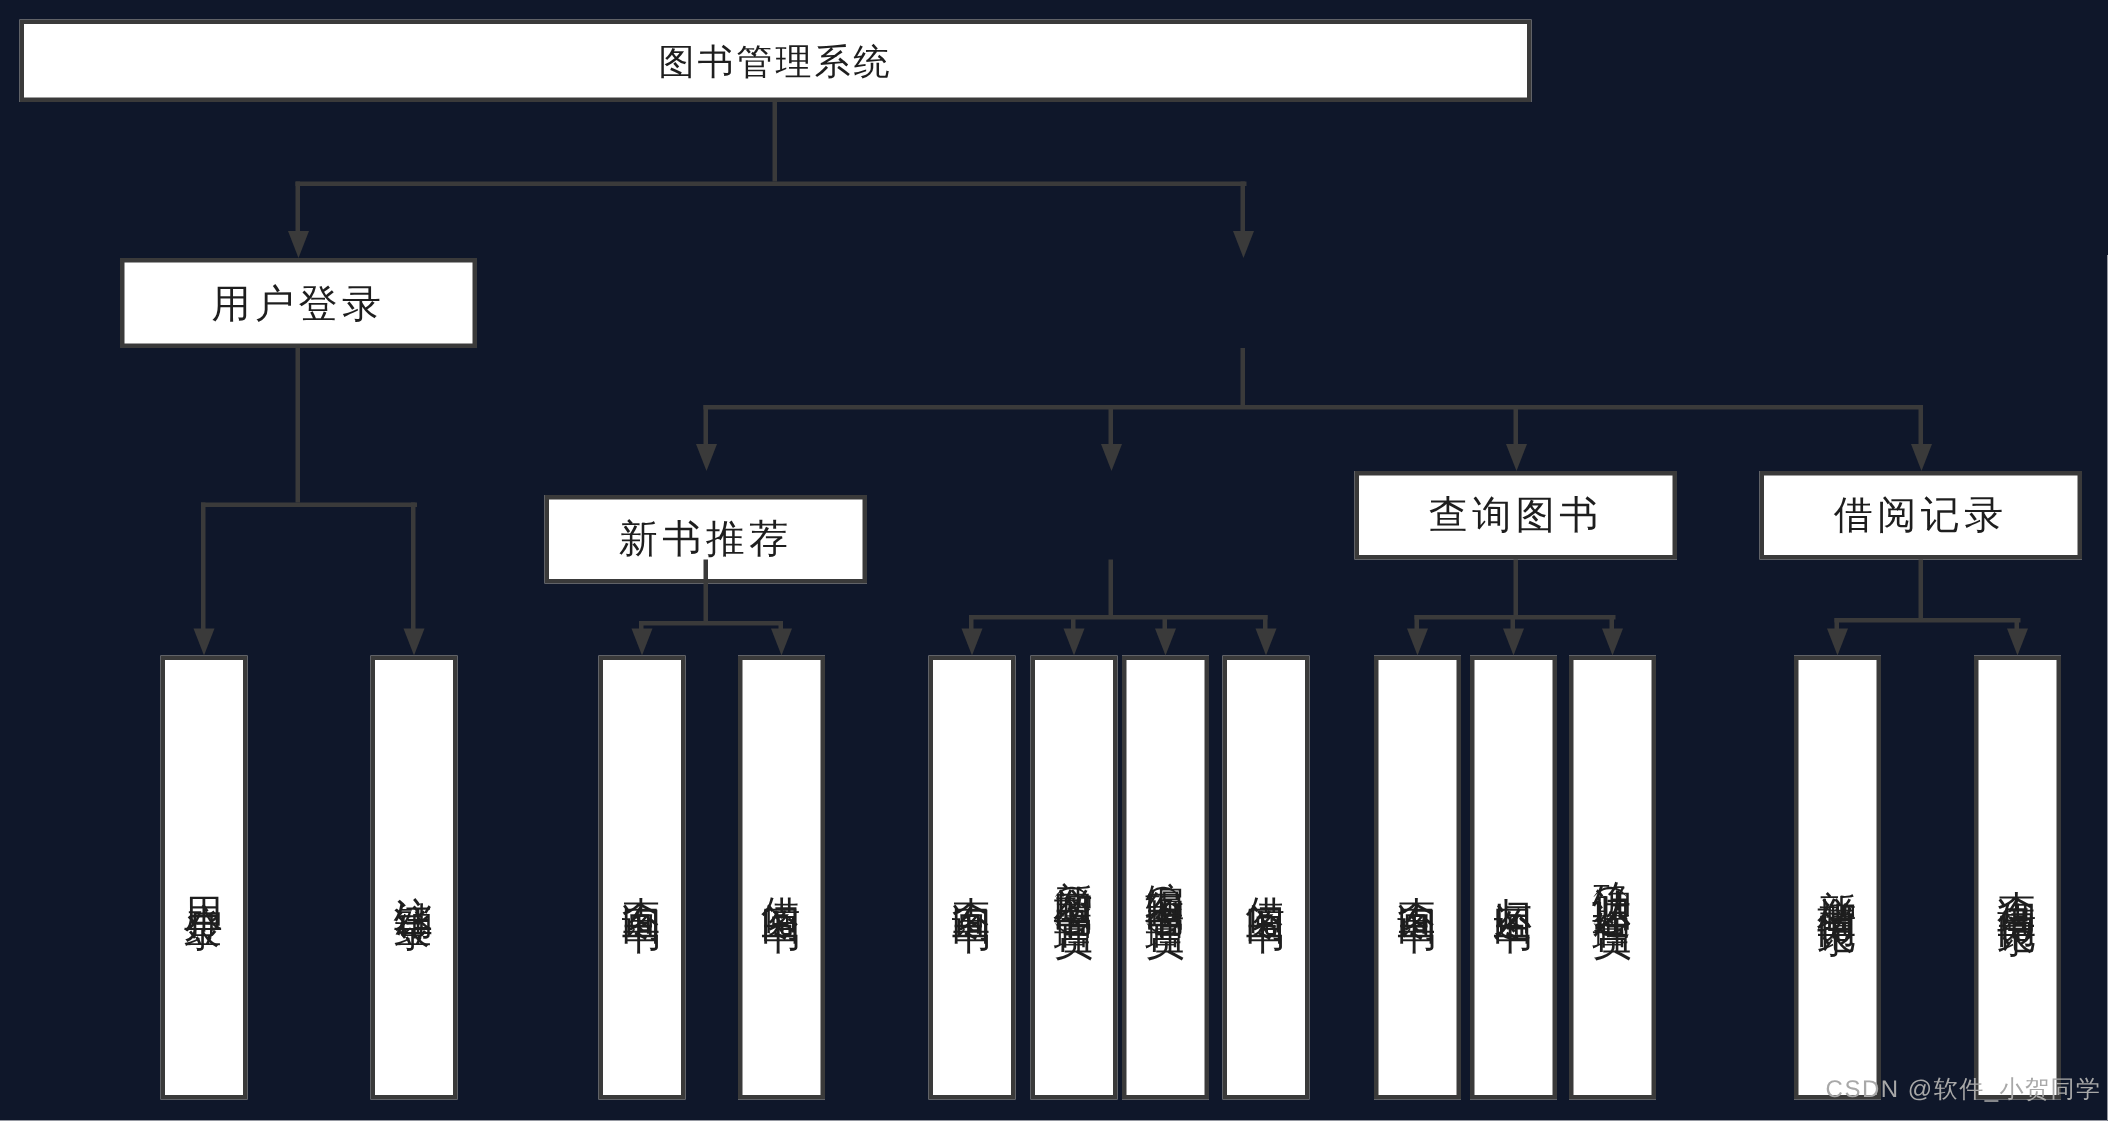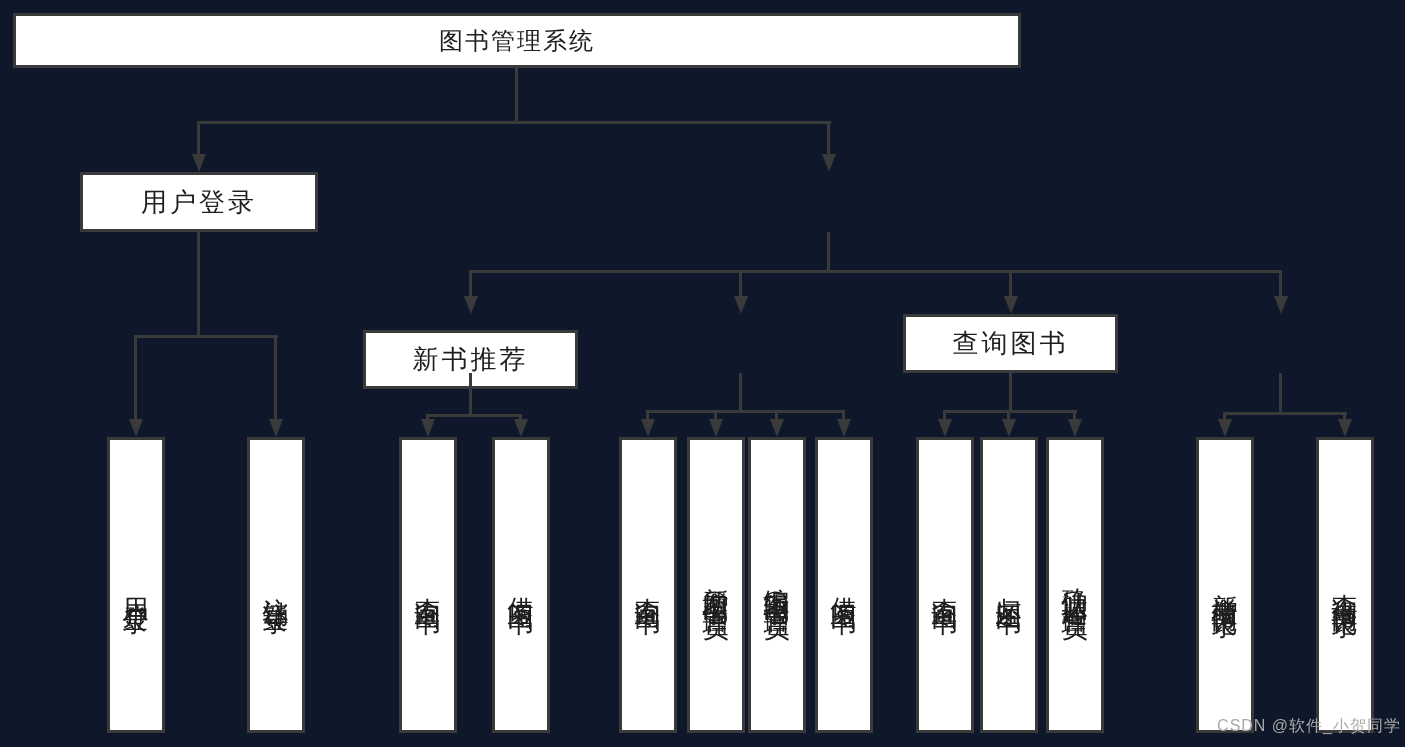--- a/index.html
+++ b/index.html
@@ -58,20 +58,23 @@
 
   <div class="box" style="left:80px;top:172px;width:238px;height:60px;">
     <span class="hlabel">用户登录</span>
   </div>
 
   <div class="box" style="left:363px;top:330px;width:215px;height:59px;">
     <span class="hlabel">新书推荐</span>
   </div>
   <div class="box" style="left:903px;top:314px;width:215px;height:59px;">
     <span class="hlabel">查询图书</span>
+  </div>
+  <div class="box" style="left:1173px;top:314px;width:215px;height:59px;">
+    <span class="hlabel">借阅记录</span>
   </div>
 
   <div class="box leaf" style="left:107px;top:437px;width:58px;height:296px;">
     <span class="vlabel">用户登录</span>
   </div>
   <div class="box leaf" style="left:247px;top:437px;width:58px;height:296px;">
     <span class="vlabel">注销登录</span>
   </div>
   <div class="box leaf" style="left:399px;top:437px;width:58px;height:296px;">
     <span class="vlabel">查询图书</span>

